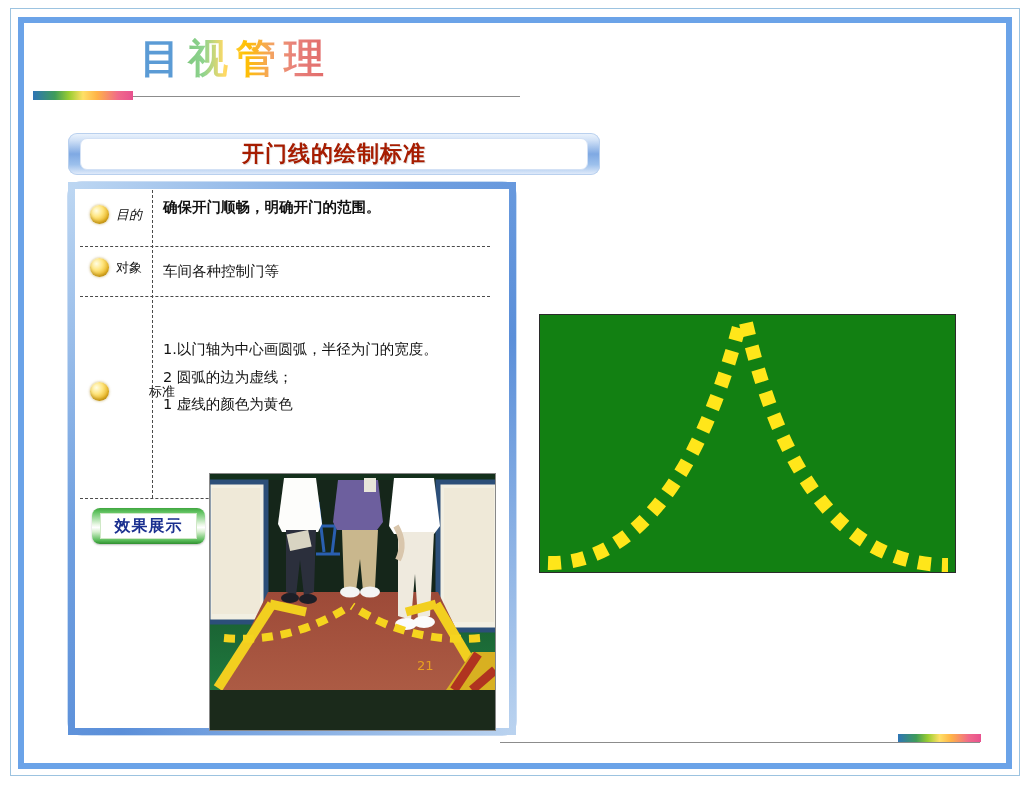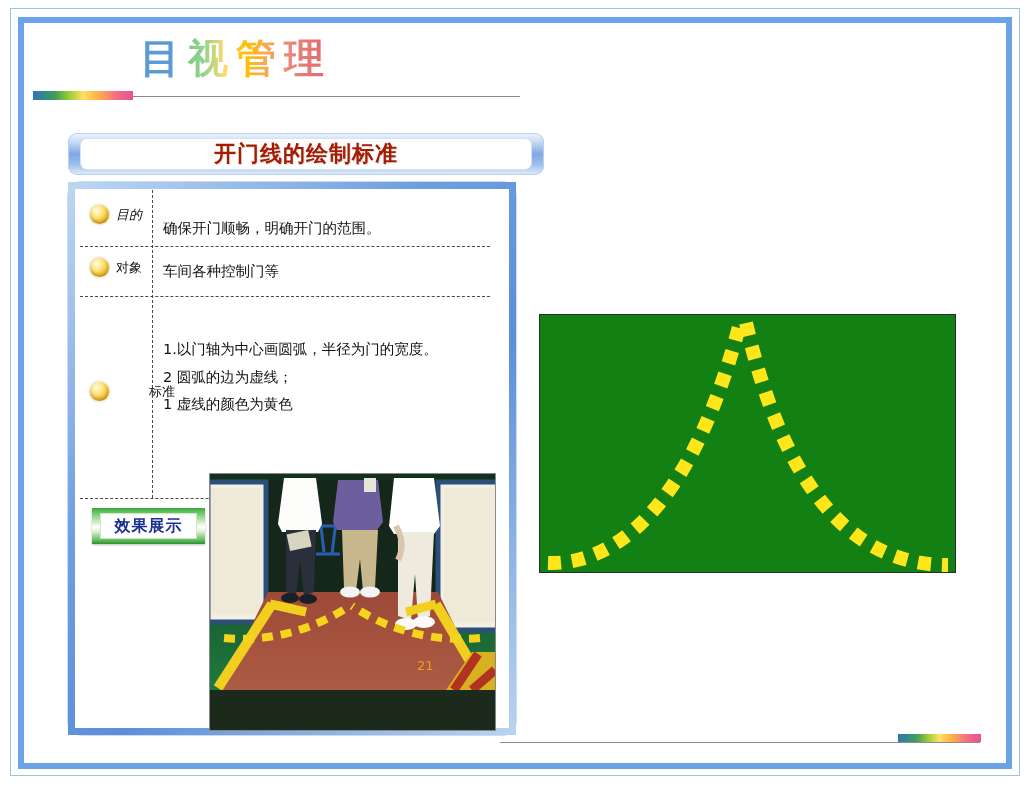--- a/index.html
+++ b/index.html
@@ -69,21 +69,21 @@
     border-image:linear-gradient(135deg,#bcd6f2 0%,#6f9fe0 35%,#5b8fd9 60%,#b9d2ef 100%) 1;
     border-radius:14px;
     background:#ffffff;
     box-shadow:0 0 0 1px #c9dcf3;
   }
 
   
   #panel-header{
     position:absolute;
     left:68px;top:133px;
-    width:476px;height:42px;
+    width:532px;height:42px;
     border-radius:9px;
     background:linear-gradient(180deg,#eef5fd 0%,#cfe0f6 18%,#7fa9e3 50%,#9cc0ec 75%,#e6eefb 100%);
     box-shadow:inset 0 0 0 1px #b9d0ee;
   }
   #panel-header-inner{
     position:absolute;
     left:12px;top:5px;right:12px;bottom:5px;
     background:#ffffff;
     border-radius:7px;
     border:1px solid #d3e1f5;
@@ -131,21 +131,21 @@
     color:#111;
     line-height:1.9;
   }
   .value-cell div{white-space:nowrap;}
 
   
   #effect-badge{
     position:absolute;
     left:92px;top:508px;
     width:113px;height:36px;
-    border-radius:0;
+    border-radius:8px;
     background:linear-gradient(180deg,#3fa63f 0%,#63c463 12%,#e9f7e4 46%,#ffffff 54%,#d8f0d0 66%,#59bb59 90%,#2f8f2f 100%);
     display:flex;align-items:center;justify-content:center;
     box-shadow:0 1px 2px rgba(0,0,0,.25);
   }
   #effect-badge-inner{
     width:95px;height:24px;
     background:#ffffff;
     border:1px solid #cfe8c6;
     display:flex;align-items:center;justify-content:center;
   }
@@ -206,21 +206,21 @@
     <span id="panel-header-text">开门线的绘制标准</span>
   </div>
 </div>
 
 <div id="content-panel"></div>
 
 <div class="label-cell" style="left:90px;top:205px;font-style:italic;">
   <span class="bullet"></span>
   <span class="label-text">目的</span>
 </div>
-<div class="value-cell" style="left:163px;top:215px;width:330px;">
+<div class="value-cell" style="left:163px;top:194px;width:330px;font-weight:bold;">
   <div>确保开门顺畅，明确开门的范围。</div>
 </div>
 <div class="row-sep" style="left:80px;right:auto;width:410px;top:246px;"></div>
 
 <div class="label-cell" style="left:90px;top:258px;text-align:center;">
   <span class="bullet"></span>
   <span class="label-text">对象</span>
 </div>
 <div class="value-cell" style="left:163px;top:258px;width:330px;">
   <div>车间各种控制门等</div>

